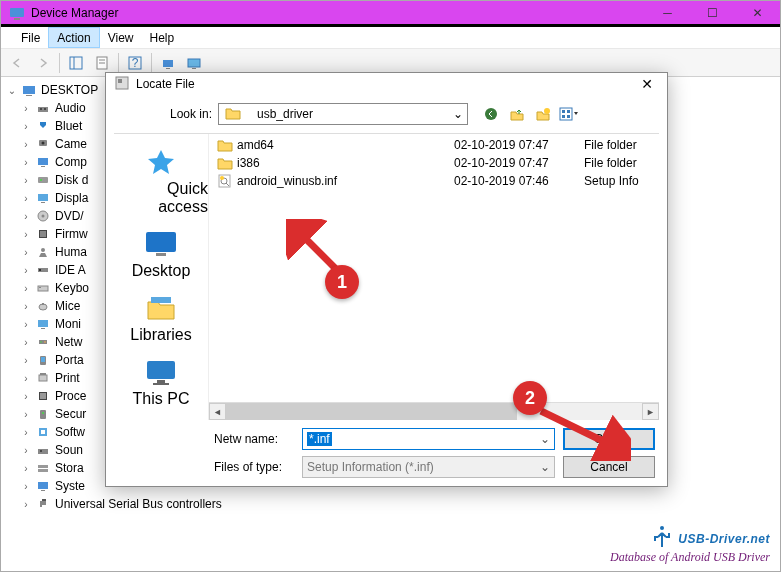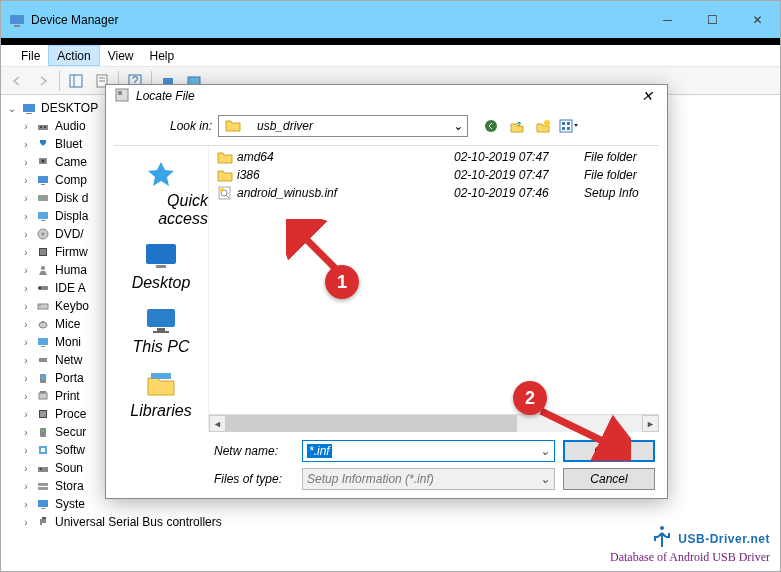--- a/index.html
+++ b/index.html
@@ -1,19 +1,19 @@
 <!DOCTYPE html>
 <html><head>
 <meta charset="utf-8">
 <style>
 * { box-sizing: border-box; margin: 0; padding: 0; font-family: "Segoe UI", Tahoma, sans-serif; font-size: 12px; }
 body { background: #fff; width: 781px; height: 572px; position: relative; overflow: hidden; border: 1px solid #aaa; }
 
 
-.main-titlebar { height: 44px; background: #7dd3fc; display: flex; align-items: center; padding: 0 0 0 8px; border-bottom: 7px solid #000000; }
+.main-titlebar { height: 26px; background: #d946ef; display: flex; align-items: center; padding: 0 0 0 8px; border-bottom: 3px solid #000000; }
 .main-titlebar .icon { width: 16px; height: 16px; margin-right: 6px; }
 .main-titlebar .title { flex: 1; }
 .win-btns { display: flex; height: 100%; }
 .win-btn { width: 45px; display: flex; align-items: center; justify-content: center; color: #333; }
 
 
 .menubar { height: 22px; display: flex; align-items: stretch; padding-left: 12px; border-bottom: 1px solid #e8e8e8; }
 .menu-item { padding: 0 8px; display: flex; align-items: center; }
 .menu-item.active { background: #cce8ff; border: 1px solid #99d1ff; }
 
@@ -24,21 +24,21 @@
 .tool-sep { width: 1px; height: 20px; background: #ccc; margin: 0 2px; }
 
 
 .tree-area { padding: 4px 2px; height: calc(100% - 80px); overflow: hidden; }
 .tree-root, .tree-node { display: flex; align-items: center; height: 18px; padding-left: 4px; gap: 4px; }
 .tree-node { padding-left: 18px; }
 .expander { width: 10px; text-align: center; color: #666; font-size: 10px; }
 .dev-icon { width: 16px; height: 16px; display: inline-flex; align-items: center; justify-content: center; }
 
 
-.dialog { position: absolute; left: 104px; top: 83px; width: 563px; height: 415px; background: #fff; border: 1px solid #888; box-shadow: 0 4px 20px rgba(0,0,0,0.3); display: flex; flex-direction: column; font-style: italic; }
+.dialog { position: absolute; left: 104px; top: 71px; width: 563px; height: 415px; background: #fff; border: 1px solid #888; box-shadow: 0 4px 20px rgba(0,0,0,0.3); display: flex; flex-direction: column; }
 .dlg-titlebar { height: 30px; display: flex; align-items: center; padding: 0 6px 0 8px; }
 .dlg-titlebar .title { flex: 1; }
 .dlg-close { width: 28px; height: 22px; display: flex; align-items: center; justify-content: center; font-size: 14px; }
 .dlg-body { flex: 1; display: flex; flex-direction: column; padding: 8px 8px 8px 8px; }
 
 
 .lookin-row { display: flex; align-items: center; gap: 6px; padding: 0 4px 8px 48px; }
 .lookin-label { width: 50px; text-align: right; }
 .lookin-select { flex: 1; height: 22px; border: 1px solid #888; display: flex; align-items: center; padding: 0 6px; gap: 16px; position: relative; max-width: 250px; }
 .lookin-select .chev { position: absolute; right: 4px; }
@@ -83,21 +83,21 @@
 .bcontrol .chev { position: absolute; right: 4px; color: #555; }
 .bcontrol.disabled { background: #f0f0f0; color: #777; border-color: #bbb; }
 .bbtn { width: 92px; height: 22px; border: 1px solid #888; background: #e1e1e1; display: flex; align-items: center; justify-content: center; }
 .bbtn.primary { border: 2px solid #0078d7; }
 
 
 .anno-circle { position: absolute; width: 34px; height: 34px; border-radius: 50%; background: #da2d2d; color: #fff; display: flex; align-items: center; justify-content: center; font-size: 18px; font-weight: bold; box-shadow: 0 2px 4px rgba(0,0,0,0.3); z-index: 20; }
 .anno-arrow { position: absolute; z-index: 19; }
 
 
-.watermark { position: absolute; right: 10px; bottom: 6px; text-align: center; z-index: 5; }
+.watermark { position: absolute; right: 10px; bottom: 6px; text-align: center; z-index: 5; font-style: italic; }
 .wm-top { color: #1a6fb5; font-size: 22px; font-weight: bold; letter-spacing: 0.5px; display: flex; align-items: center; justify-content: flex-end; gap: 4px; }
 .wm-sub { font-family: cursive; font-size: 12px; color: #701a75; margin-top: -2px; }
 </style>
 </head>
 <body>
 
 <div class="main-titlebar">
   <span class="icon">
     <svg width="16" height="16">
         <rect x="1" y="3" width="14" height="9" fill="#4a90d9" rx="1"></rect>
@@ -480,36 +480,36 @@
           <span class="place-icon">
               <svg width="34" height="28">
                 <rect x="2" y="2" width="30" height="20" fill="#1e74c8" rx="2"></rect>
                 <rect x="12" y="23" width="10" height="3" fill="#888"></rect>
               </svg>
             </span>
           <span class="place-label">Desktop</span>
         </div>
         <div class="place">
           <span class="place-icon">
+              <svg width="32" height="28">
+                <path d="M3 8 h10 l2 3 h14 v14 h-26 z" fill="#ffd767" stroke="#caa52f"></path>
+                <rect x="6" y="3" width="20" height="6" fill="#5aa8e0"></rect>
+              </svg>
+            </span>
+          <span class="place-label">Libraries</span>
+        </div>
+        <div class="place">
+          <span class="place-icon">
               <svg width="34" height="28">
                 <rect x="3" y="3" width="28" height="18" fill="#2a7fc9" rx="2"></rect>
                 <rect x="13" y="22" width="8" height="3" fill="#666"></rect>
                 <rect x="9" y="25" width="16" height="2" fill="#666"></rect>
               </svg>
             </span>
           <span class="place-label">This PC</span>
-        </div>
-        <div class="place">
-          <span class="place-icon">
-              <svg width="32" height="28">
-                <path d="M3 8 h10 l2 3 h14 v14 h-26 z" fill="#ffd767" stroke="#caa52f"></path>
-                <rect x="6" y="3" width="20" height="6" fill="#5aa8e0"></rect>
-              </svg>
-            </span>
-          <span class="place-label">Libraries</span>
         </div>
       </div>
 
       <div class="file-pane">
         <div class="file-list" id="file-list">
             <div class="file-row">
               <div class="fr-name">
                 <span class="folder-icon">
                   <svg width="16" height="14">
                     <path d="M1 3 h5 l1 2 h8 v8 h-14 z" fill="#ffd767" stroke="#caa52f"></path>

